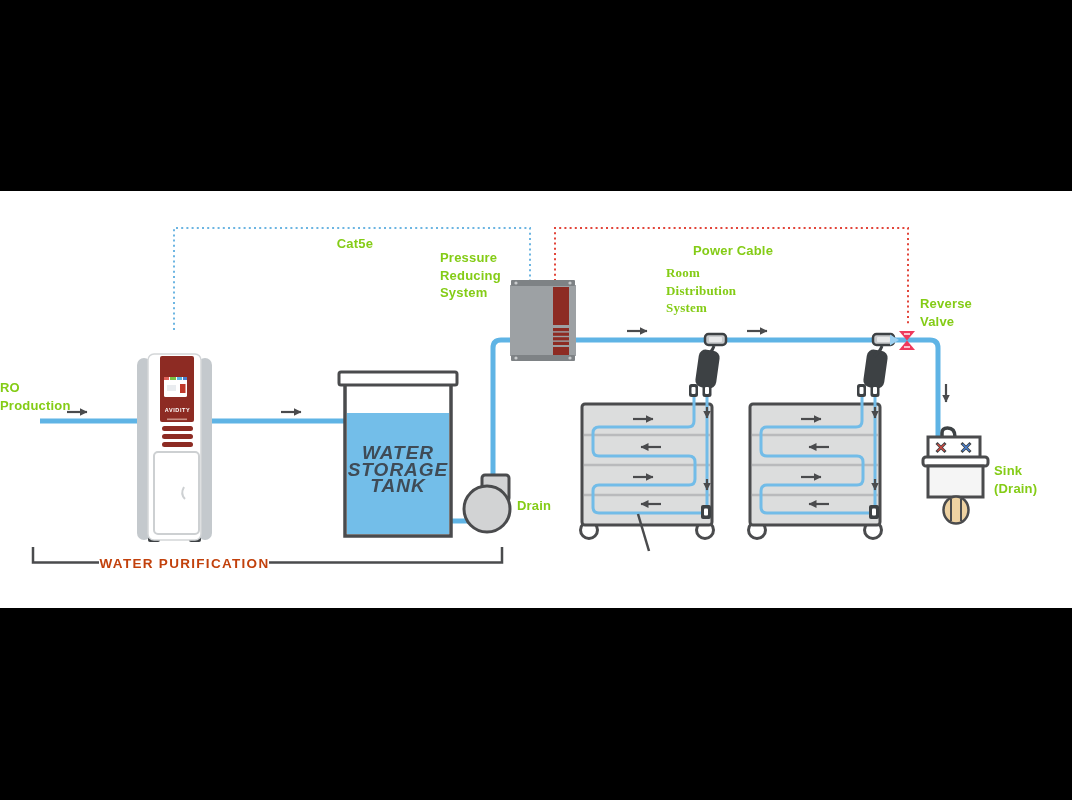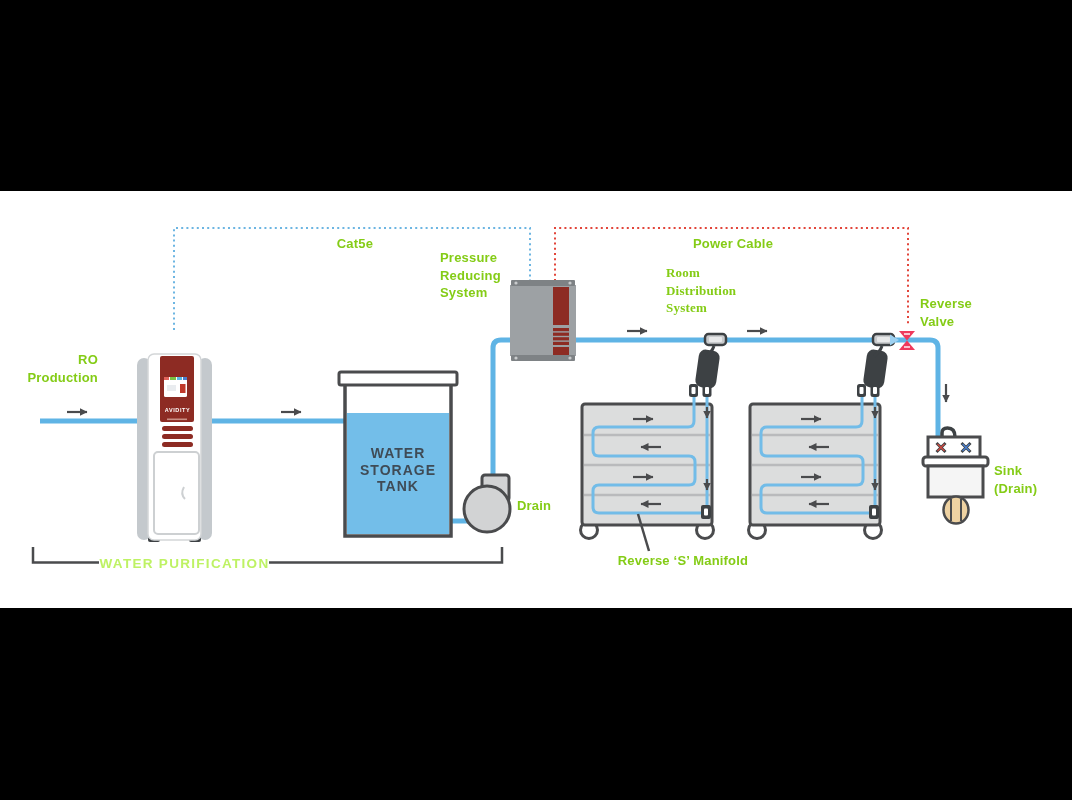--- a/index.html
+++ b/index.html
@@ -2,25 +2,25 @@
 <html><head>
 <meta charset="utf-8">
 <style>
   html,body{margin:0;padding:0;background:#000;}
   #frame{position:relative;width:1072px;height:800px;background:#000;overflow:hidden;
          font-family:"Liberation Sans",sans-serif;}
   #stage{position:absolute;left:0;top:191px;width:1072px;height:417px;background:#ffffff;}
   svg{position:absolute;left:0;top:0;}
   .lbl{position:absolute;font-weight:600;font-size:13px;line-height:17.5px;
        color:#84cc16;white-space:pre-line;letter-spacing:0.2px;}
-  .caps{font-weight:700;font-size:13.5px;letter-spacing:1.3px;color:#bef264;}
-  .tanktext{font-weight:700;font-size:14px;line-height:16.5px;letter-spacing:1px;color:#3f4b56;}
+  .caps{font-weight:700;font-size:13.5px;letter-spacing:1.3px;color:#c2410c;}
+  .tanktext{font-weight:700;font-size:19px;line-height:16.5px;letter-spacing:1px;color:#3f4b56;font-style:italic;}
   .brand{position:absolute;left:160px;top:407px;width:35px;text-align:center;
          font-weight:700;font-size:5.5px;letter-spacing:0.6px;color:#ffffff;line-height:6px;}
-  .c{text-align:center;} .r{text-align:right;}
+  .c{text-align:center;} .r{margin-top:28px;}
 </style>
 </head>
 <body>
 
 <div id="frame">
   <div style="position:absolute;left:0;top:0;width:1072px;height:191px;background:#000;"></div>
   <div style="position:absolute;left:0;top:608px;width:1072px;height:192px;background:#000;"></div>
   <div id="stage"></div>
 
   <svg width="1072" height="800" viewBox="0 0 1072 800">
@@ -167,28 +167,27 @@
     </g>
     <line x1="638" y1="514" x2="649" y2="551" stroke="#4a4b4d" stroke-width="2.5"></line>
   </svg>
 
   <div class="lbl r" style="left:0;top:351px;width:98px;">RO
 Production</div>
   <div class="lbl c" style="left:305px;top:235px;width:100px;">Cat5e</div>
   <div class="lbl" style="left:440px;top:249px;width:120px;">Pressure
 Reducing
 System</div>
-  <div class="lbl c" style="left:658px;top:235px;width:150px;">Power Cable</div>
+  <div class="lbl c" style="left:658px;top:242px;width:150px;">Power Cable</div>
   <div class="lbl" style="left:666px;top:264px;width:130px;font-family:Liberation Serif, serif;">Room
 Distribution
 System</div>
   <div class="lbl" style="left:920px;top:295px;width:95px;">Reverse
 Valve</div>
   <div class="lbl tanktext c" style="left:337px;top:445px;width:122px;">WATER
 STORAGE
 TANK</div>
   <div class="lbl" style="left:517px;top:497px;width:60px;">Drain</div>
   <div class="lbl" style="left:994px;top:462px;width:80px;">Sink
 (Drain)</div>
-  <div class="lbl c" style="left:583px;top:552px;width:200px;">Reverse ‘S’ Manifold</div>
   <div class="lbl caps c" style="left:94px;top:555px;width:181px;">WATER PURIFICATION</div>
   <div class="brand">AVIDITY</div>
 </div>
 
 </body></html>

